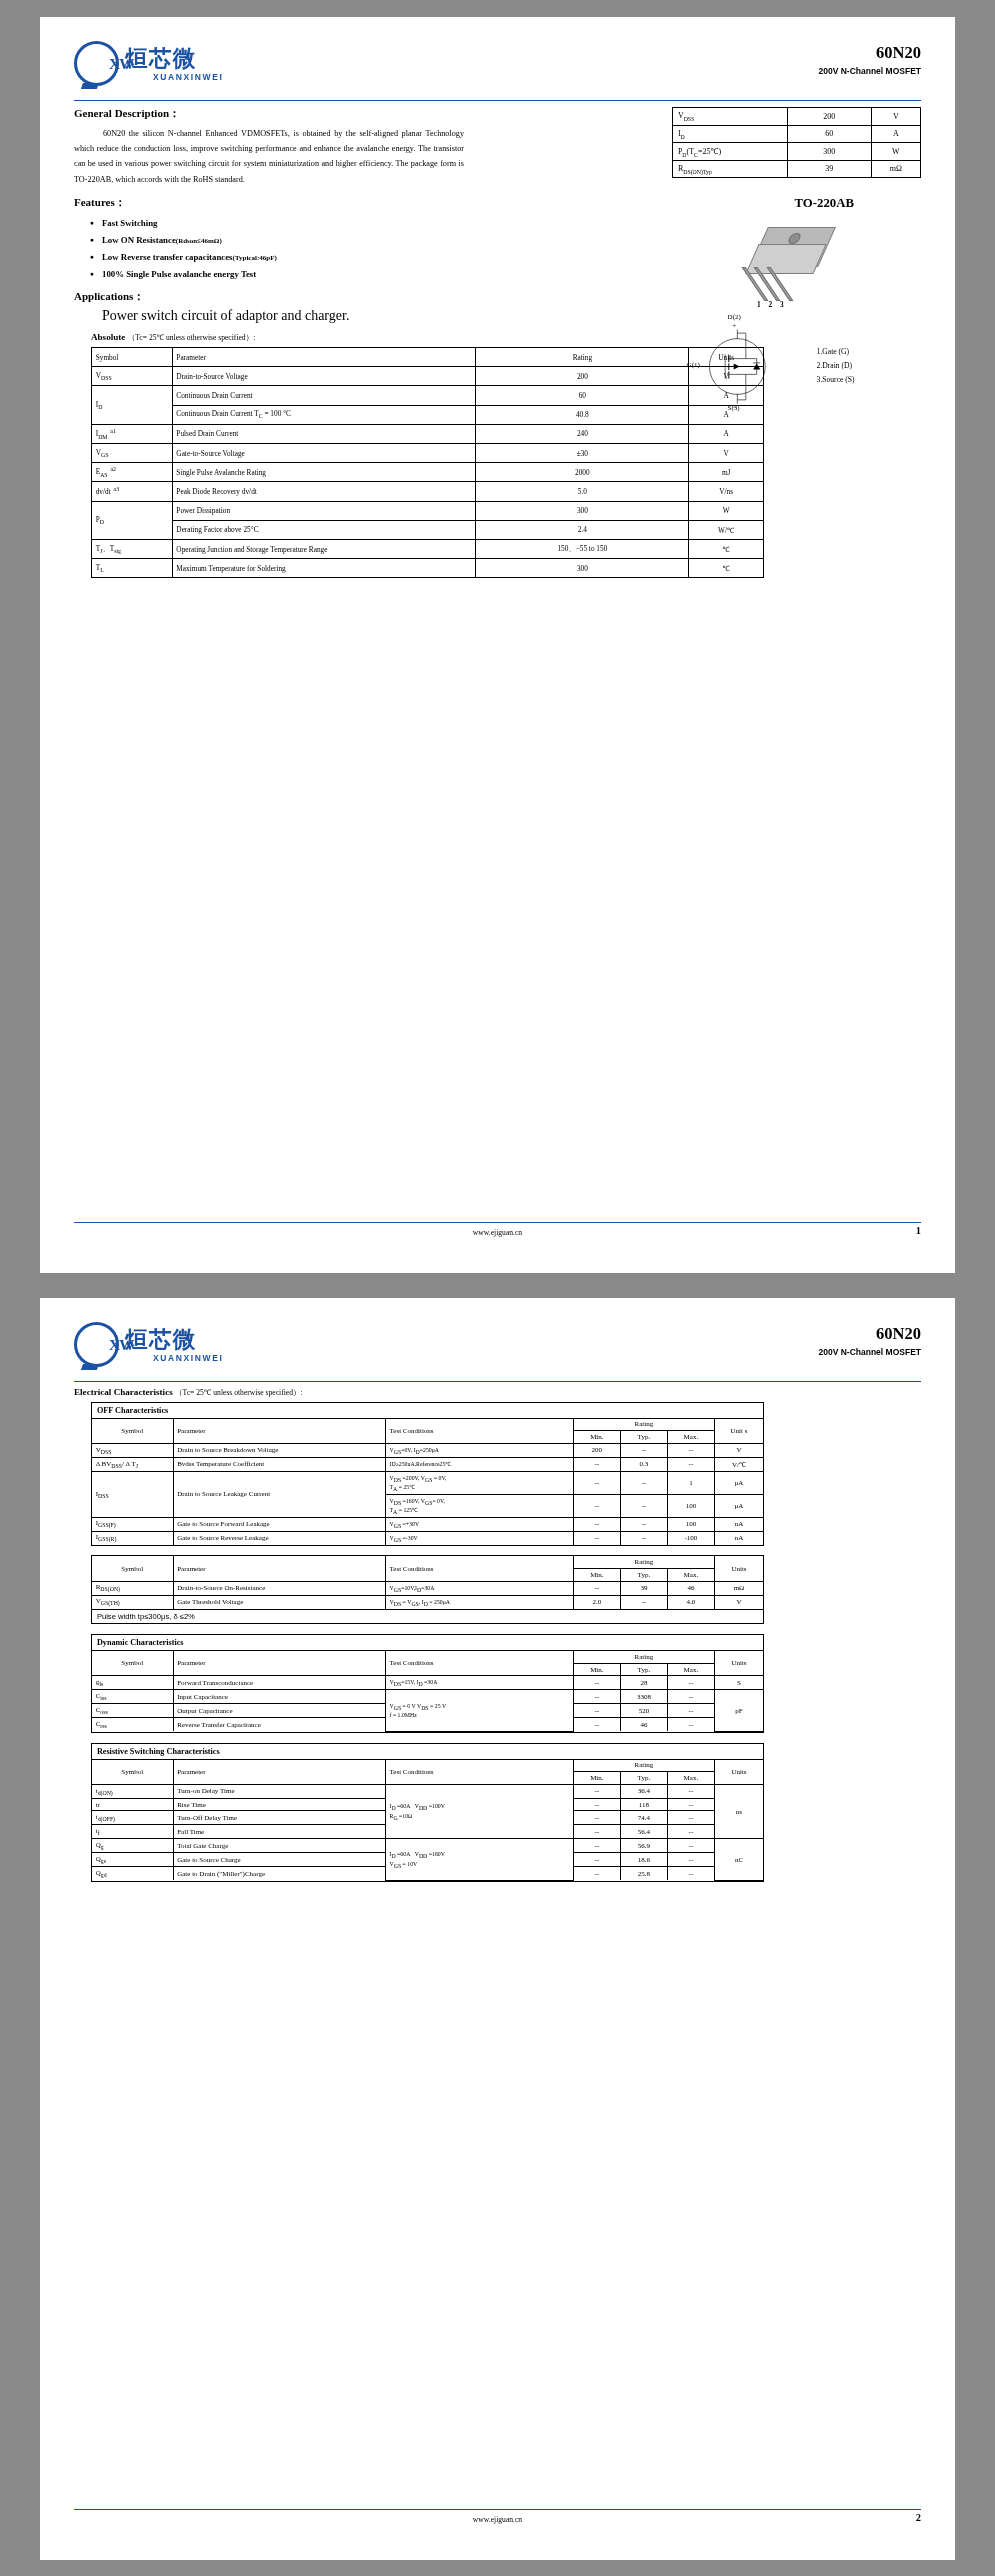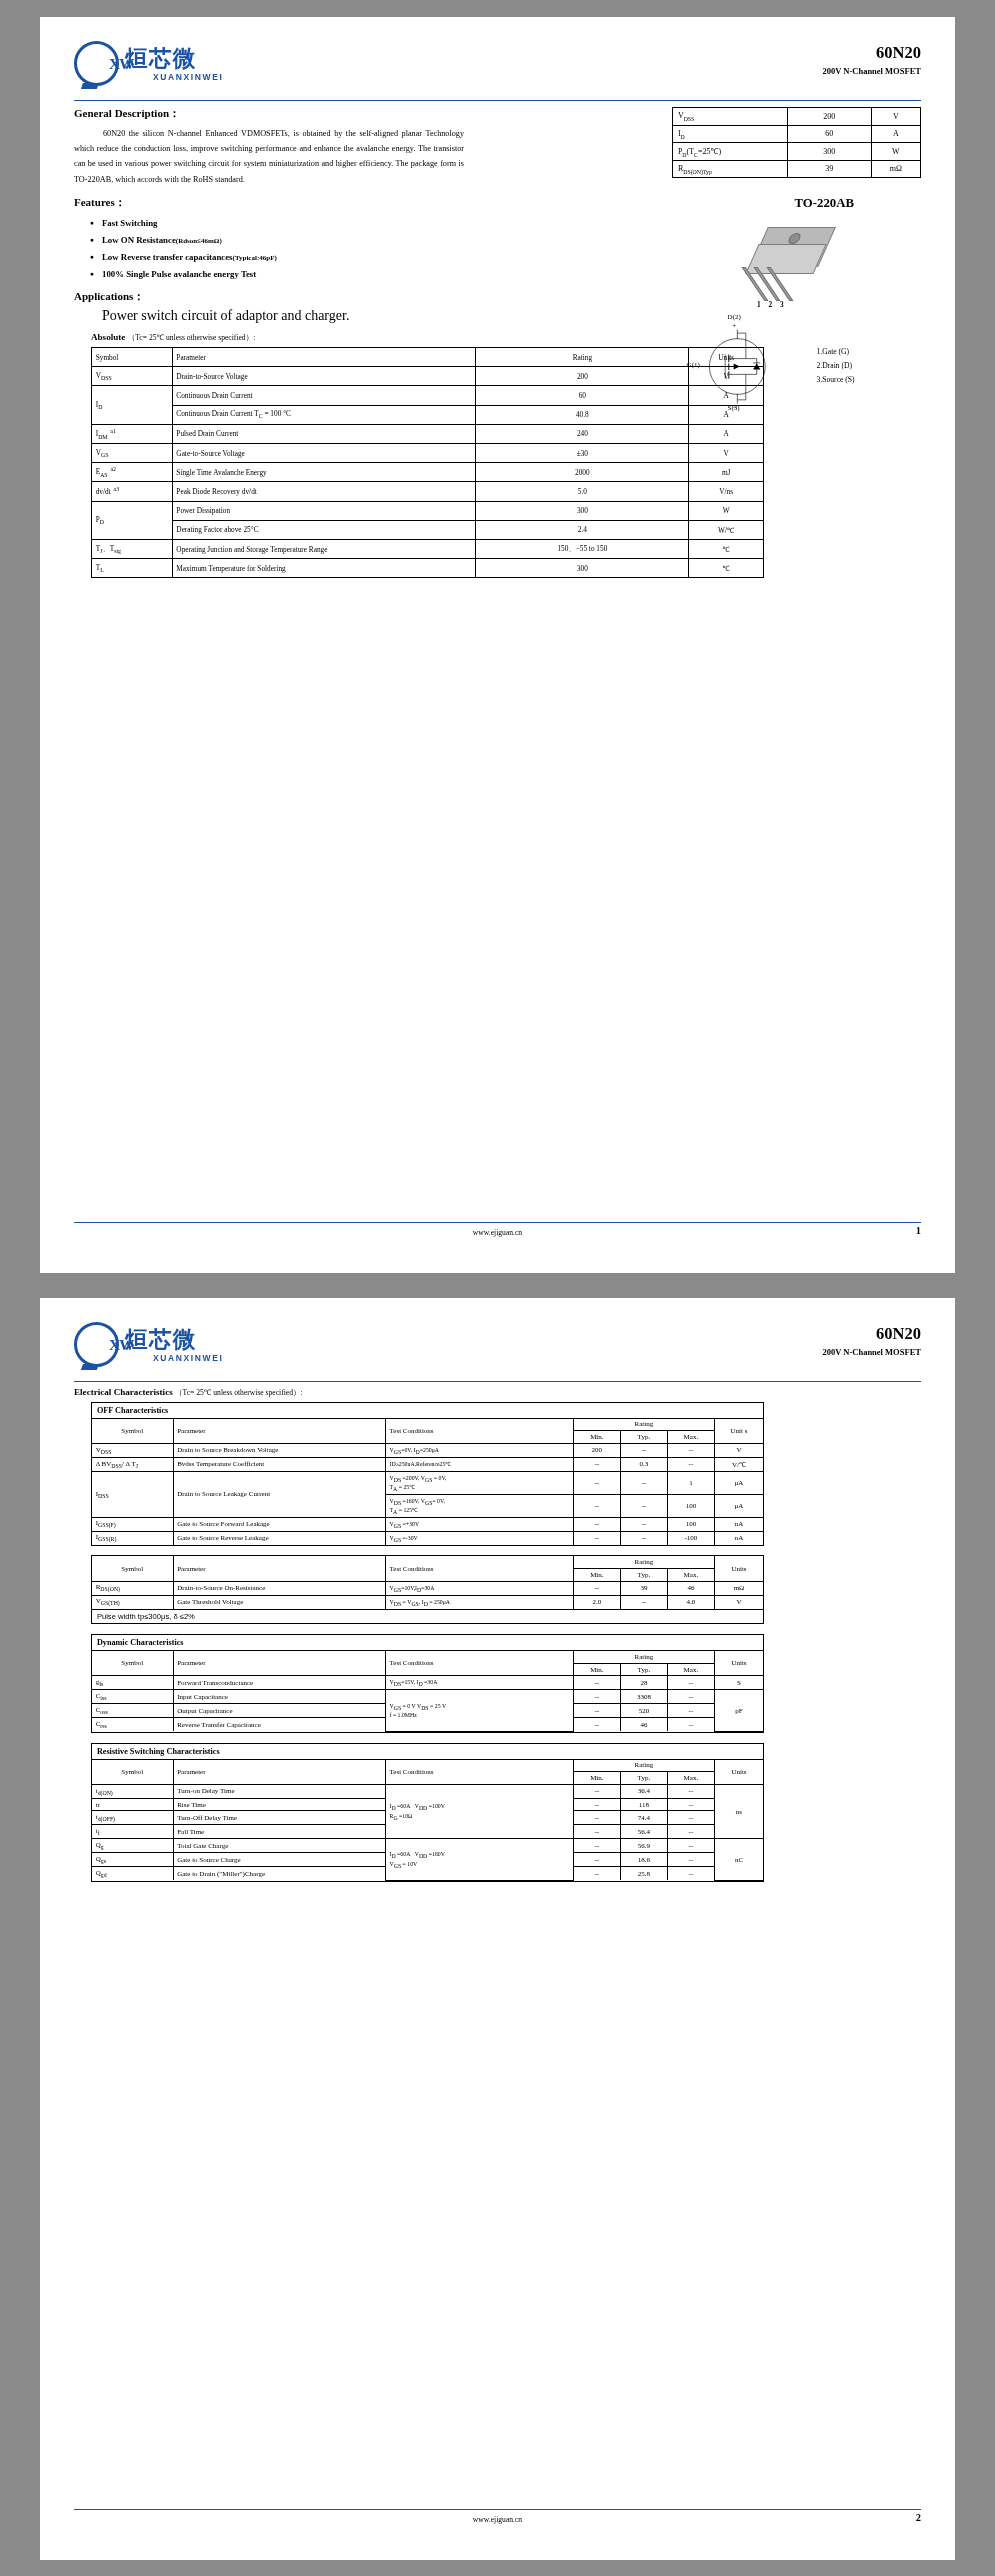--- a/index.html
+++ b/index.html
@@ -30,21 +30,21 @@
     content:"";position:absolute;left:4.9px;bottom:-5.5px;width:16px;height:5.5px;
     background:#1b52a4;transform:skewX(-20deg);
   }
   .logo-txt{margin-left:6.1px;}
   .logo-cn{font-size:22.6px;font-weight:bold;color:#1b52a4;line-height:25.6px;
     font-family:"DejaVu Sans",sans-serif;letter-spacing:1.2px;}
   .logo-en{font-size:8.5px;font-weight:bold;color:#1b52a4;letter-spacing:1.6px;
     font-family:"Liberation Sans",sans-serif;margin-top:1.2px;margin-left:28px;}
   .hdr-right{position:absolute;right:0;top:3.7px;text-align:right;}
   .part-no{font-size:16.5px;font-weight:bold;font-family:"Liberation Serif",serif;}
-  .part-sub{font-size:8.5px;font-weight:bold;font-family:Liberation Serif, serif;margin-top:3.7px;}
+  .part-sub{font-size:8.5px;font-weight:bold;font-family:Liberation Sans, sans-serif;margin-top:3.7px;}
   .hdr-rule{position:absolute;left:0;right:0;bottom:4.9px;border-top:1.2px solid #1b52a4;}
 
   
   .body1{position:relative;margin:0 34px;}
   .sec-title{font-size:11px;font-weight:bold;font-family:"Liberation Serif",serif;}
   .desc{
     width:390px;font-size:8.2px;line-height:15.2px;text-align:justify;
     margin-top:4.9px;font-family:"Liberation Serif",serif;
   }
   .desc .ind{display:inline-block;width:29px;}
@@ -296,21 +296,21 @@
           <td class="c">A</td>
         </tr>
         <tr>
           <td>V<sub>GS</sub></td>
           <td>Gate-to-Source Voltage</td>
           <td class="c">±30</td>
           <td class="c">V</td>
         </tr>
         <tr>
           <td>E<sub>AS</sub><sup>&nbsp;&nbsp;a2</sup></td>
-          <td>Single Time Avalanche Energy</td>
+          <td>Single Pulse Avalanche Rating</td>
           <td class="c">2000</td>
           <td class="c">mJ</td>
         </tr>
         <tr>
           <td>dv/dt<sup>&nbsp;&nbsp;a3</sup></td>
           <td>Peak Diode Recovery dv/dt</td>
           <td class="c">5.0</td>
           <td class="c">V/ns</td>
         </tr>
         <tr>

